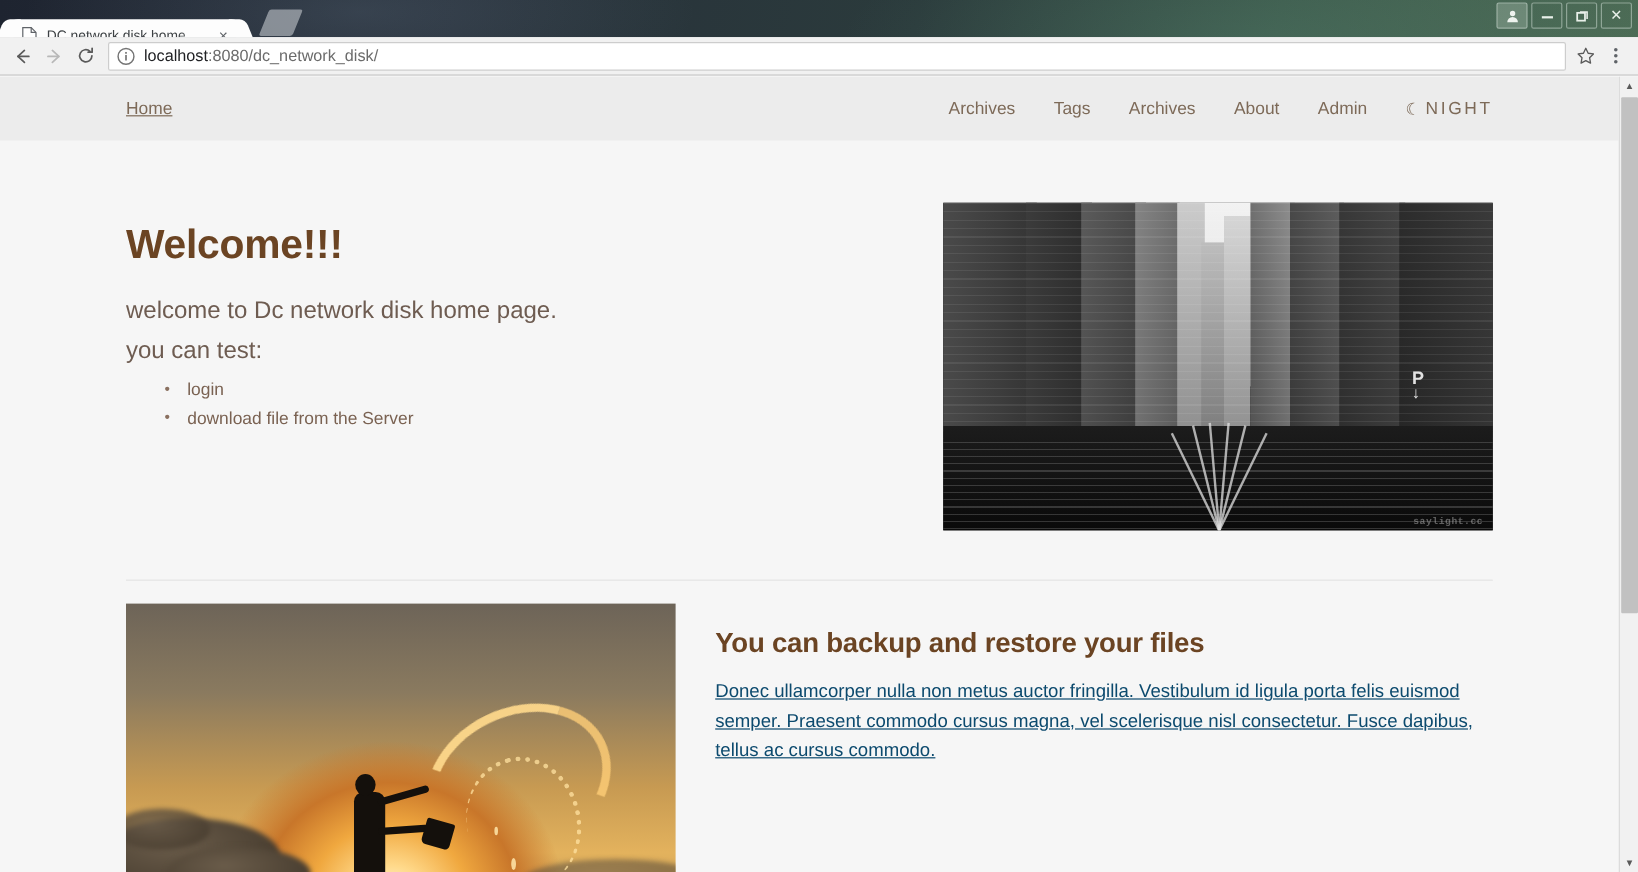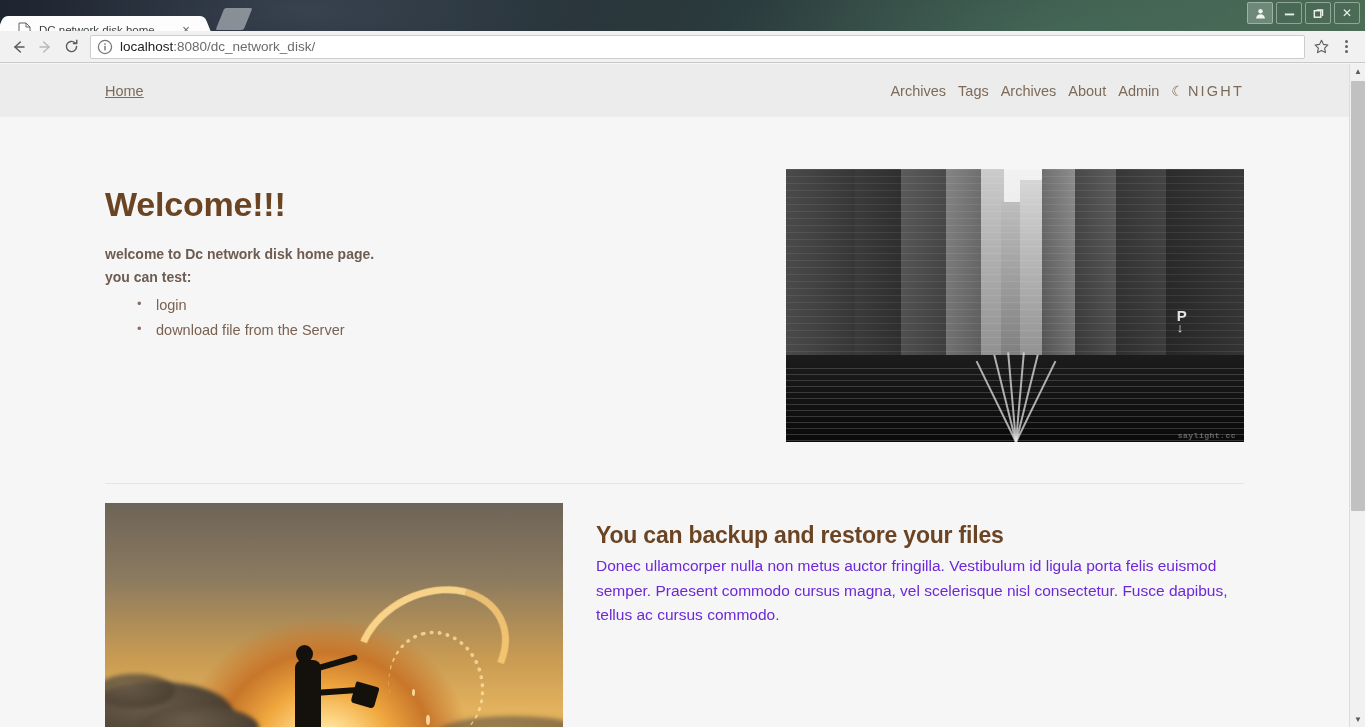--- a/index.html
+++ b/index.html
@@ -116,41 +116,41 @@
     width: 1349px; height: 53px;
     background: #ececec;
     display: flex; align-items: center;
     padding: 0 105px;
   }
   .brand {
     font-size: 14.5px; color: #7d6a58;
   }
   .nav {
     margin-left: auto;
-    display: flex; align-items: flex-end; gap: 12px;
+    display: flex; align-items: flex-end; gap: 32px;
   }
   .nav a {
     font-size: 14.5px; color: #7d6a58; text-decoration: none; white-space: nowrap;
   }
   .nav .night { display: inline-flex; align-items: center; gap: 4px; letter-spacing: 2.2px; }
   .nav .night .moon { letter-spacing: 0; font-size: 14px; }
 
   .content { padding: 0 105px; }
 
   .hero {
     display: flex; align-items: flex-start;
     padding-top: 52px;
   }
   .hero-left { width: 560px; flex: 0 0 560px; padding-top: 18px; }
   h1.welcome {
     font-size: 34px; font-weight: bold; color: #6b4423;
     letter-spacing: -0.2px; line-height: 1;
   }
   .lead { margin-top: 22px; }
-  .lead p { font-size: 14px; color: #6e5c51; line-height: 1.65; font-weight: bold; }
+  .lead p { font-size: 20px; color: #6e5c51; line-height: 1.65; }
   ul.features { list-style: none; margin-top: 4px; }
   ul.features li {
     font-size: 14.5px; color: #7a6252; line-height: 1.68;
     padding-left: 51px; position: relative;
   }
   ul.features li:before {
     content: "•"; position: absolute; left: 32px; top: 0;
     color: #8a7060; font-size: 13px;
   }
   .hero-right { margin-left: auto; }
@@ -266,22 +266,23 @@
   .drop { position: absolute; background: rgba(255,230,170,.85); border-radius: 50%; }
   .d1 { left: 70%; bottom: 10%; width: 4px; height: 10px; }
   .d3 { left: 67%; bottom: 22%; width: 3px; height: 7px; }
 
   .row2-text { flex: 1 1 auto; padding-left: 33px; padding-top: 19px; }
   h2.section-title {
     font-size: 23px; font-weight: bold; color: #6b4423;
     line-height: 1.15; letter-spacing: -0.2px;
   }
   p.section-body {
-    margin-top: 6px; font-size: 15.5px; color: #6d28d9; line-height: 1.57;
+    margin-top: 17px; font-size: 15.5px; color: #0c4a6e; line-height: 1.57;
     max-width: 660px;
+    text-decoration: underline;
   }
 
   
   .scrollbar {
     position: absolute; right: 0; top: 64px;
     width: 16px; height: 663px;
     background: #f1f1f1; border-left: 1px solid #dcdcdc;
   }
   .sb-arrow {
     position: absolute; left: 0; width: 16px; height: 15px;

